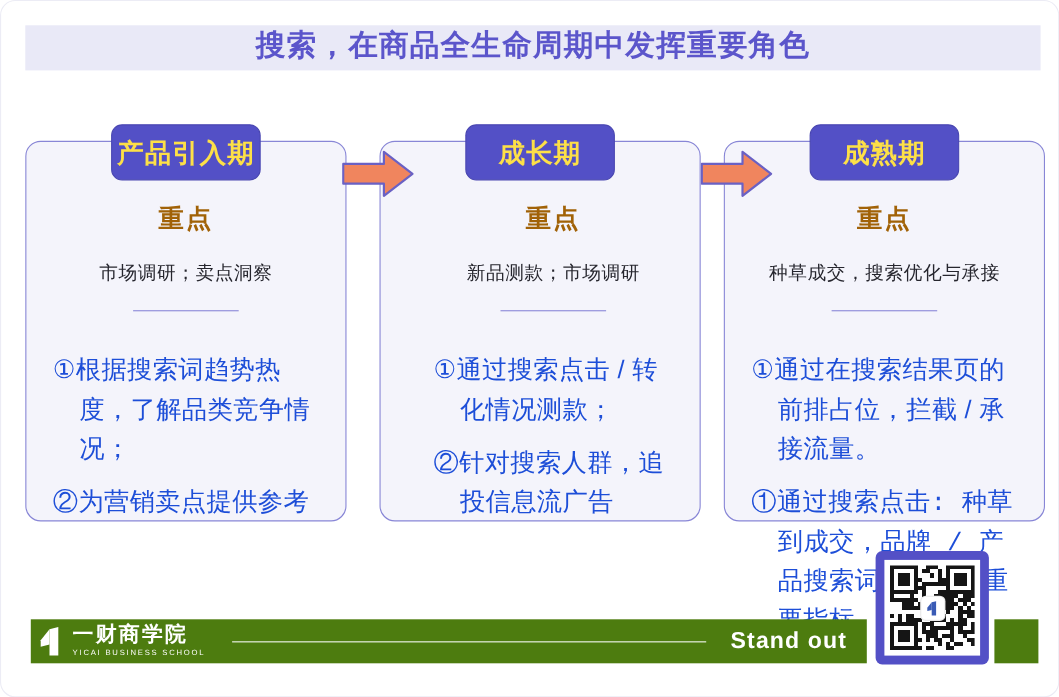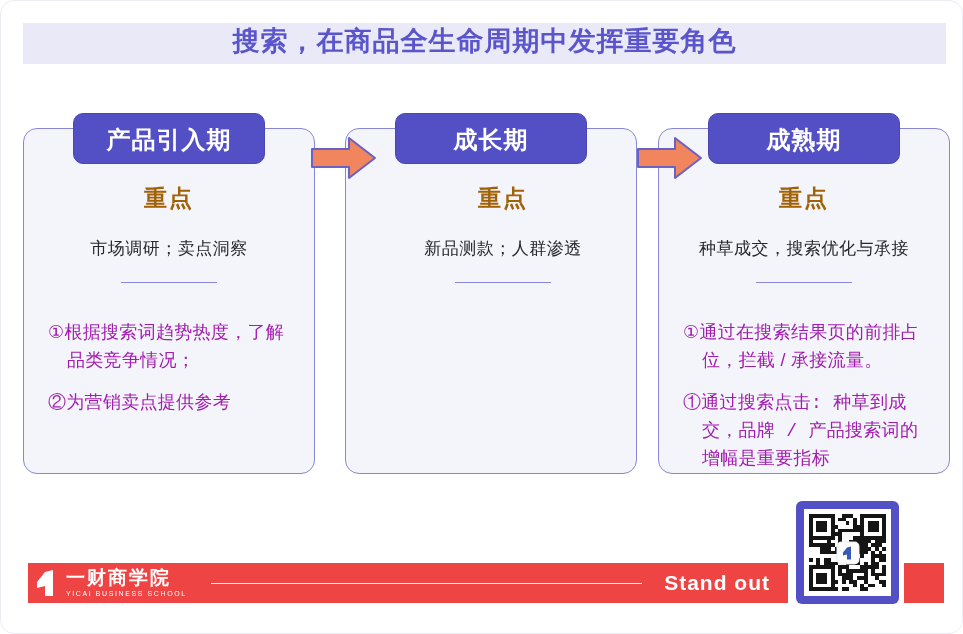--- a/index.html
+++ b/index.html
@@ -19,52 +19,52 @@
   
   .card{
     position:absolute;top:127px;width:292px;height:346px;box-sizing:border-box;
     background:#f4f4fb;border:1.5px solid #8886d6;border-radius:14px;
   }
   .card-1{left:22px;}
   .card-2{left:344px;padding-left:24px;}
   .card-3{left:657px;}
   .stage-btn{
     position:absolute;top:-16px;left:50%;transform:translateX(-50%);
-    width:192px;height:51px;line-height:51px;text-align:center;
+    width:136px;height:51px;line-height:51px;text-align:center;
     background:#5350c6;border:1px solid #4a47b2;border-radius:10px;
-    color:#ffffff;font-size:24px;font-weight:bold;letter-spacing:1px;
+    color:#fde047;font-size:24px;font-weight:bold;letter-spacing:1px;
     box-sizing:border-box;
   }
   .focus-label{
     margin-top:54px;text-align:center;
     font-size:23px;font-weight:bold;color:#a16207;letter-spacing:2px;
   }
   .focus-text{
     margin-top:23px;text-align:center;
     font-size:17px;color:#26262e;letter-spacing:0.5px;
   }
   .divider{
     width:96px;border:none;border-top:1.2px solid #8a88d8;
     margin:22px auto 0 auto;
   }
   .points{
     margin:36px 18px 0 24px;
   }
   .points p{
-    margin:0;font-size:18px;line-height:1.55;color:#a21caf;
+    margin:0;font-size:23px;line-height:1.55;color:#1d4ed8;
     padding-left:1.05em;text-indent:-1.05em;letter-spacing:0.3px;
   }
   .points p + p{margin-top:15px;font-family:Liberation Mono, monospace;}
   
   .flow-arrow{position:absolute;top:135px;width:66px;height:44px;z-index:5;}
   .flow-arrow-1{left:310px;}
   .flow-arrow-2{left:636px;}
   
   .footer-bar{
-    position:absolute;top:562px;height:40px;background:#ef4444;
+    position:absolute;top:562px;height:40px;background:#4d7c0f;
     display:flex;align-items:center;box-sizing:border-box;
   }
   .footer-left{left:27px;width:760px;padding:0 18px 0 6px;}
   .footer-right{left:903px;width:40px;}
   .brand-logo{width:26px;height:30px;flex:0 0 auto;margin-right:6px;}
   .brand-stack{display:flex;flex-direction:column;justify-content:center;flex:0 0 auto;}
   .brand-cn{color:#ffffff;font-size:19px;font-weight:bold;letter-spacing:2px;line-height:20px;}
   .brand-en{color:#ffffff;font-size:7px;letter-spacing:1.6px;line-height:9px;margin-top:1px;}
   .footer-line{flex:1;height:1px;background:#ffffff;margin:0 22px 0 24px;opacity:.95;}
   .slogan{color:#ffffff;font-size:21px;font-weight:bold;letter-spacing:1px;flex:0 0 auto;}
@@ -100,22 +100,26 @@
     <hr class="divider">
     <div class="points">
       <p>①根据搜索词趋势热度，了解品类竞争情况；</p>
       <p>②为营销卖点提供参考</p>
     </div>
   </div>
 
   <div class="card card-2">
     <div class="stage-btn">成长期</div>
     <div class="focus-label">重点</div>
-    <div class="focus-text">新品测款；人群渗透</div>
+    <div class="focus-text">新品测款；市场调研</div>
     <hr class="divider">
+    <div class="points">
+      <p>①通过搜索点击 / 转化情况测款；</p>
+      <p>②针对搜索人群，追投信息流广告</p>
+    </div>
   </div>
 
   <div class="card card-3">
     <div class="stage-btn">成熟期</div>
     <div class="focus-label">重点</div>
     <div class="focus-text">种草成交，搜索优化与承接</div>
     <hr class="divider">
     <div class="points">
       <p>①通过在搜索结果页的前排占位，拦截 / 承接流量。</p>
       <p>①通过搜索点击: 种草到成交，品牌 / 产品搜索词的增幅是重要指标</p>

